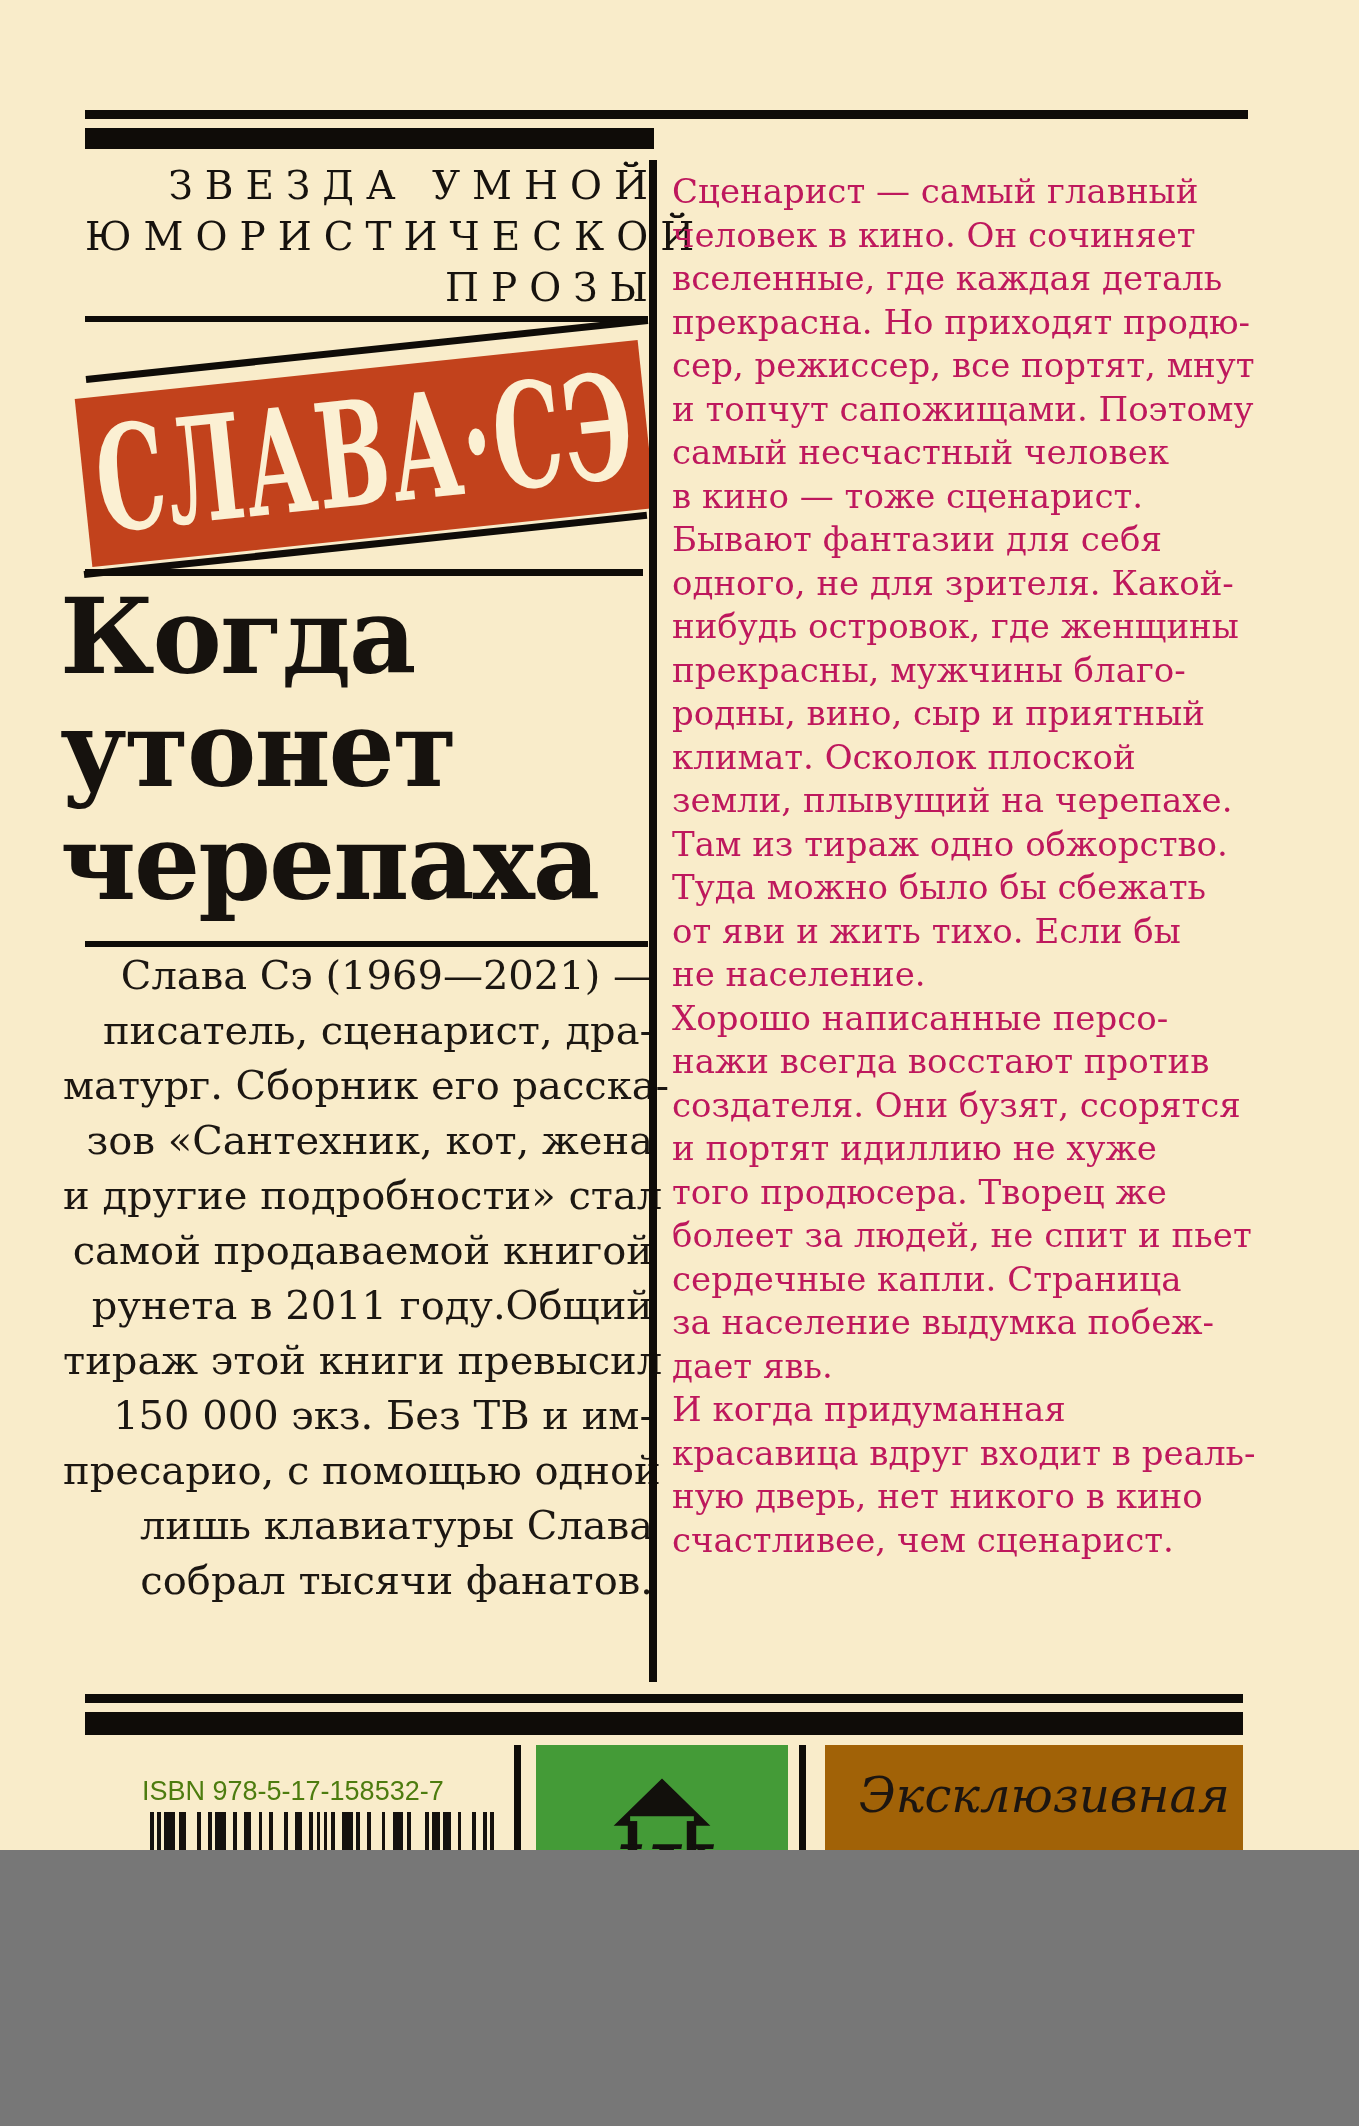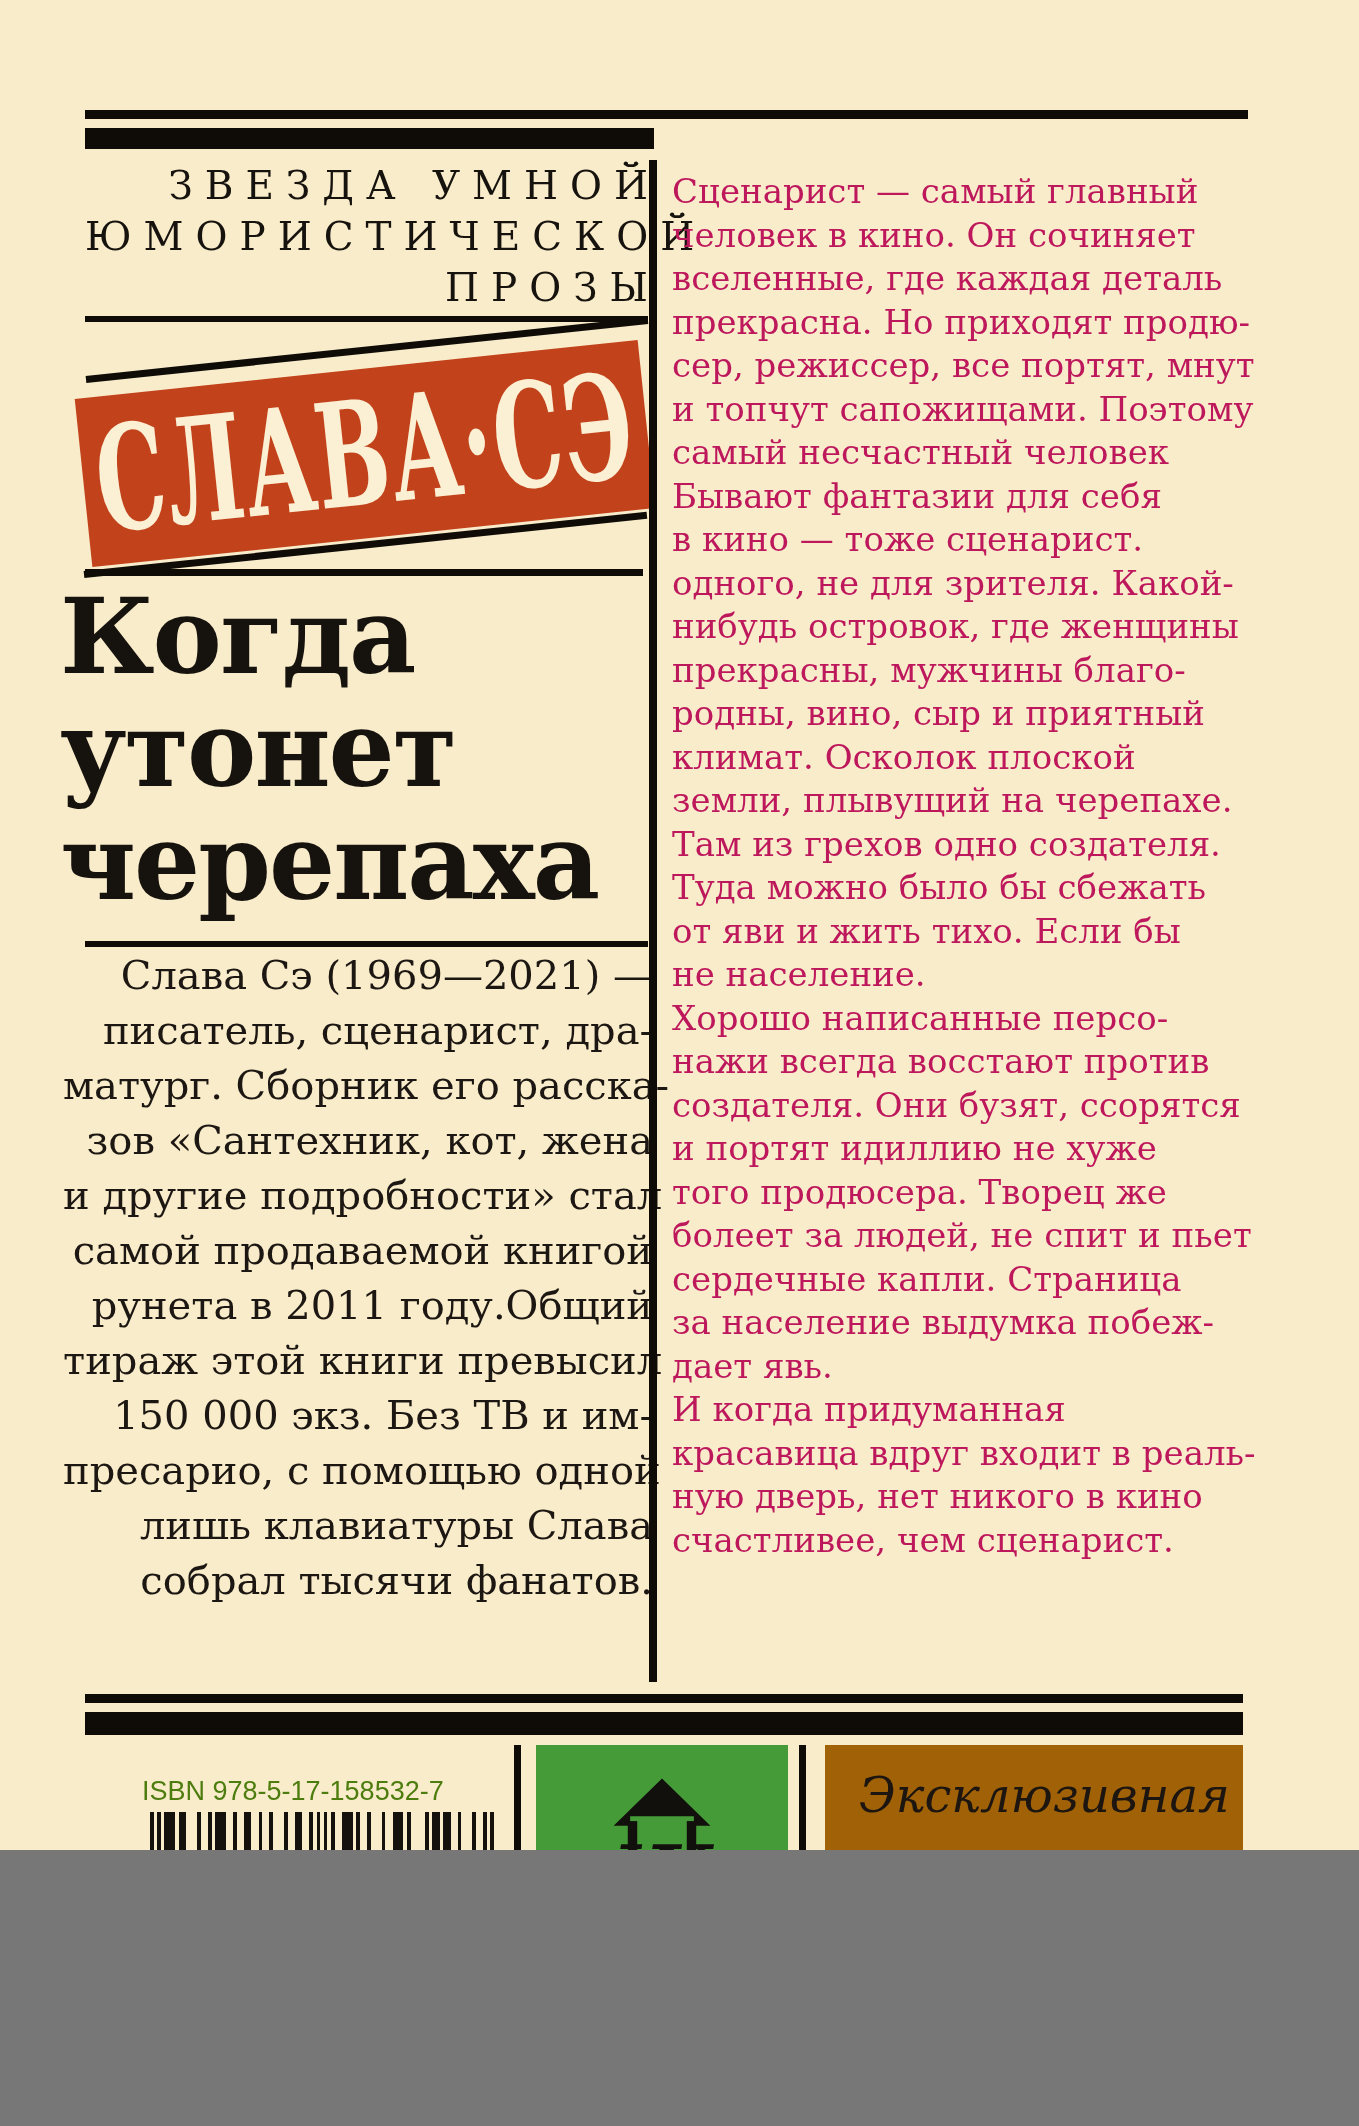--- a/index.html
+++ b/index.html
@@ -124,29 +124,29 @@
   <div class="bar" style="left:649px;top:160px;width:8px;height:1522px;"></div>
 
   <div class="annotation">
       <div>Сценарист — самый главный</div>
       <div>человек в кино. Он сочиняет</div>
       <div>вселенные, где каждая деталь</div>
       <div>прекрасна. Но приходят продю-</div>
       <div>сер, режиссер, все портят, мнут</div>
       <div>и топчут сапожищами. Поэтому</div>
       <div>самый несчастный человек</div>
+      <div>в кино — тоже сценарист.</div>
       <div>Бывают фантазии для себя</div>
-      <div>в кино — тоже сценарист.</div>
       <div>одного, не для зрителя. Какой-</div>
       <div>нибудь островок, где женщины</div>
       <div>прекрасны, мужчины благо-</div>
       <div>родны, вино, сыр и приятный</div>
       <div>климат. Осколок плоской</div>
       <div>земли, плывущий на черепахе.</div>
-      <div>Там из грехов одно создателя.</div>
+      <div>Там из тираж одно обжорство.</div>
       <div>Туда можно было бы сбежать</div>
       <div>от яви и жить тихо. Если бы</div>
       <div>не население.</div>
       <div>Хорошо написанные персо-</div>
       <div>нажи всегда восстают против</div>
       <div>создателя. Они бузят, ссорятся</div>
       <div>и портят идиллию не хуже</div>
       <div>того продюсера. Творец же</div>
       <div>болеет за людей, не спит и пьет</div>
       <div>сердечные капли. Страница</div>

